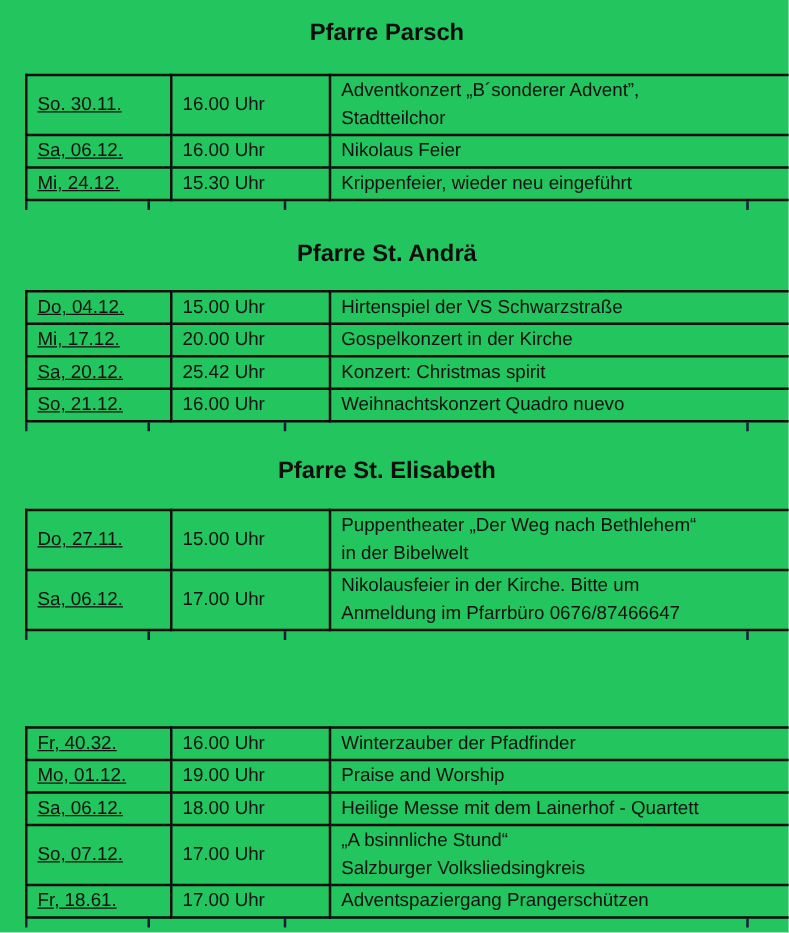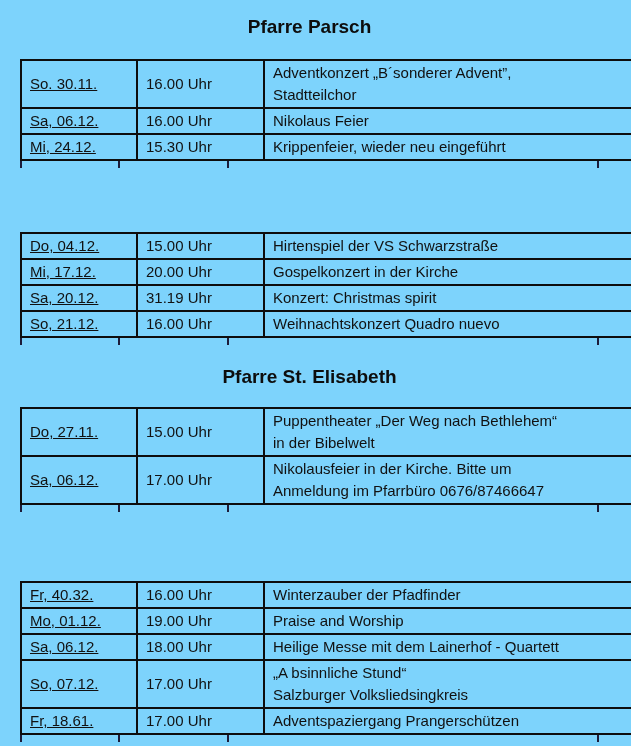--- a/index.html
+++ b/index.html
@@ -4,21 +4,21 @@
 <style>
   html, body {
     margin: 0;
     padding: 0;
     background: #ffffff;
   }
   .page {
     position: relative;
     width: 631px;
     height: 746px;
-    background: #7dd3fc;
+    background: #22c55e;
     overflow: hidden;
     font-family: "Liberation Sans", sans-serif;
     color: #111111;
   }
   .section-title {
     position: absolute;
     left: 20px;
     width: 579px;
     margin: 0;
     text-align: center;
@@ -95,36 +95,37 @@
       </tbody>
     </table>
     <div class="stub-row">
       <i class="stub-left"></i>
         <i class="stub-sep1"></i>
         <i class="stub-sep2"></i>
         <i class="stub-right"></i>
     </div>
   </div>
 
+  <h1 class="section-title" style="top:191px">Pfarre St. Andrä</h1>
   <div class="table-wrap" style="top:232px">
     <table class="events-table">
       <tbody>
         <tr>
           <td class="col-date">Do, 04.12.</td>
           <td class="col-time">15.00 Uhr</td>
           <td class="col-event">Hirtenspiel der VS Schwarzstraße</td>
         </tr>
         <tr>
           <td class="col-date">Mi, 17.12.</td>
           <td class="col-time">20.00 Uhr</td>
           <td class="col-event">Gospelkonzert in der Kirche</td>
         </tr>
         <tr>
           <td class="col-date">Sa, 20.12.</td>
-          <td class="col-time">31.19 Uhr</td>
+          <td class="col-time">25.42 Uhr</td>
           <td class="col-event">Konzert: Christmas spirit</td>
         </tr>
         <tr>
           <td class="col-date">So, 21.12.</td>
           <td class="col-time">16.00 Uhr</td>
           <td class="col-event">Weihnachtskonzert Quadro nuevo</td>
         </tr>
       </tbody>
     </table>
     <div class="stub-row">

